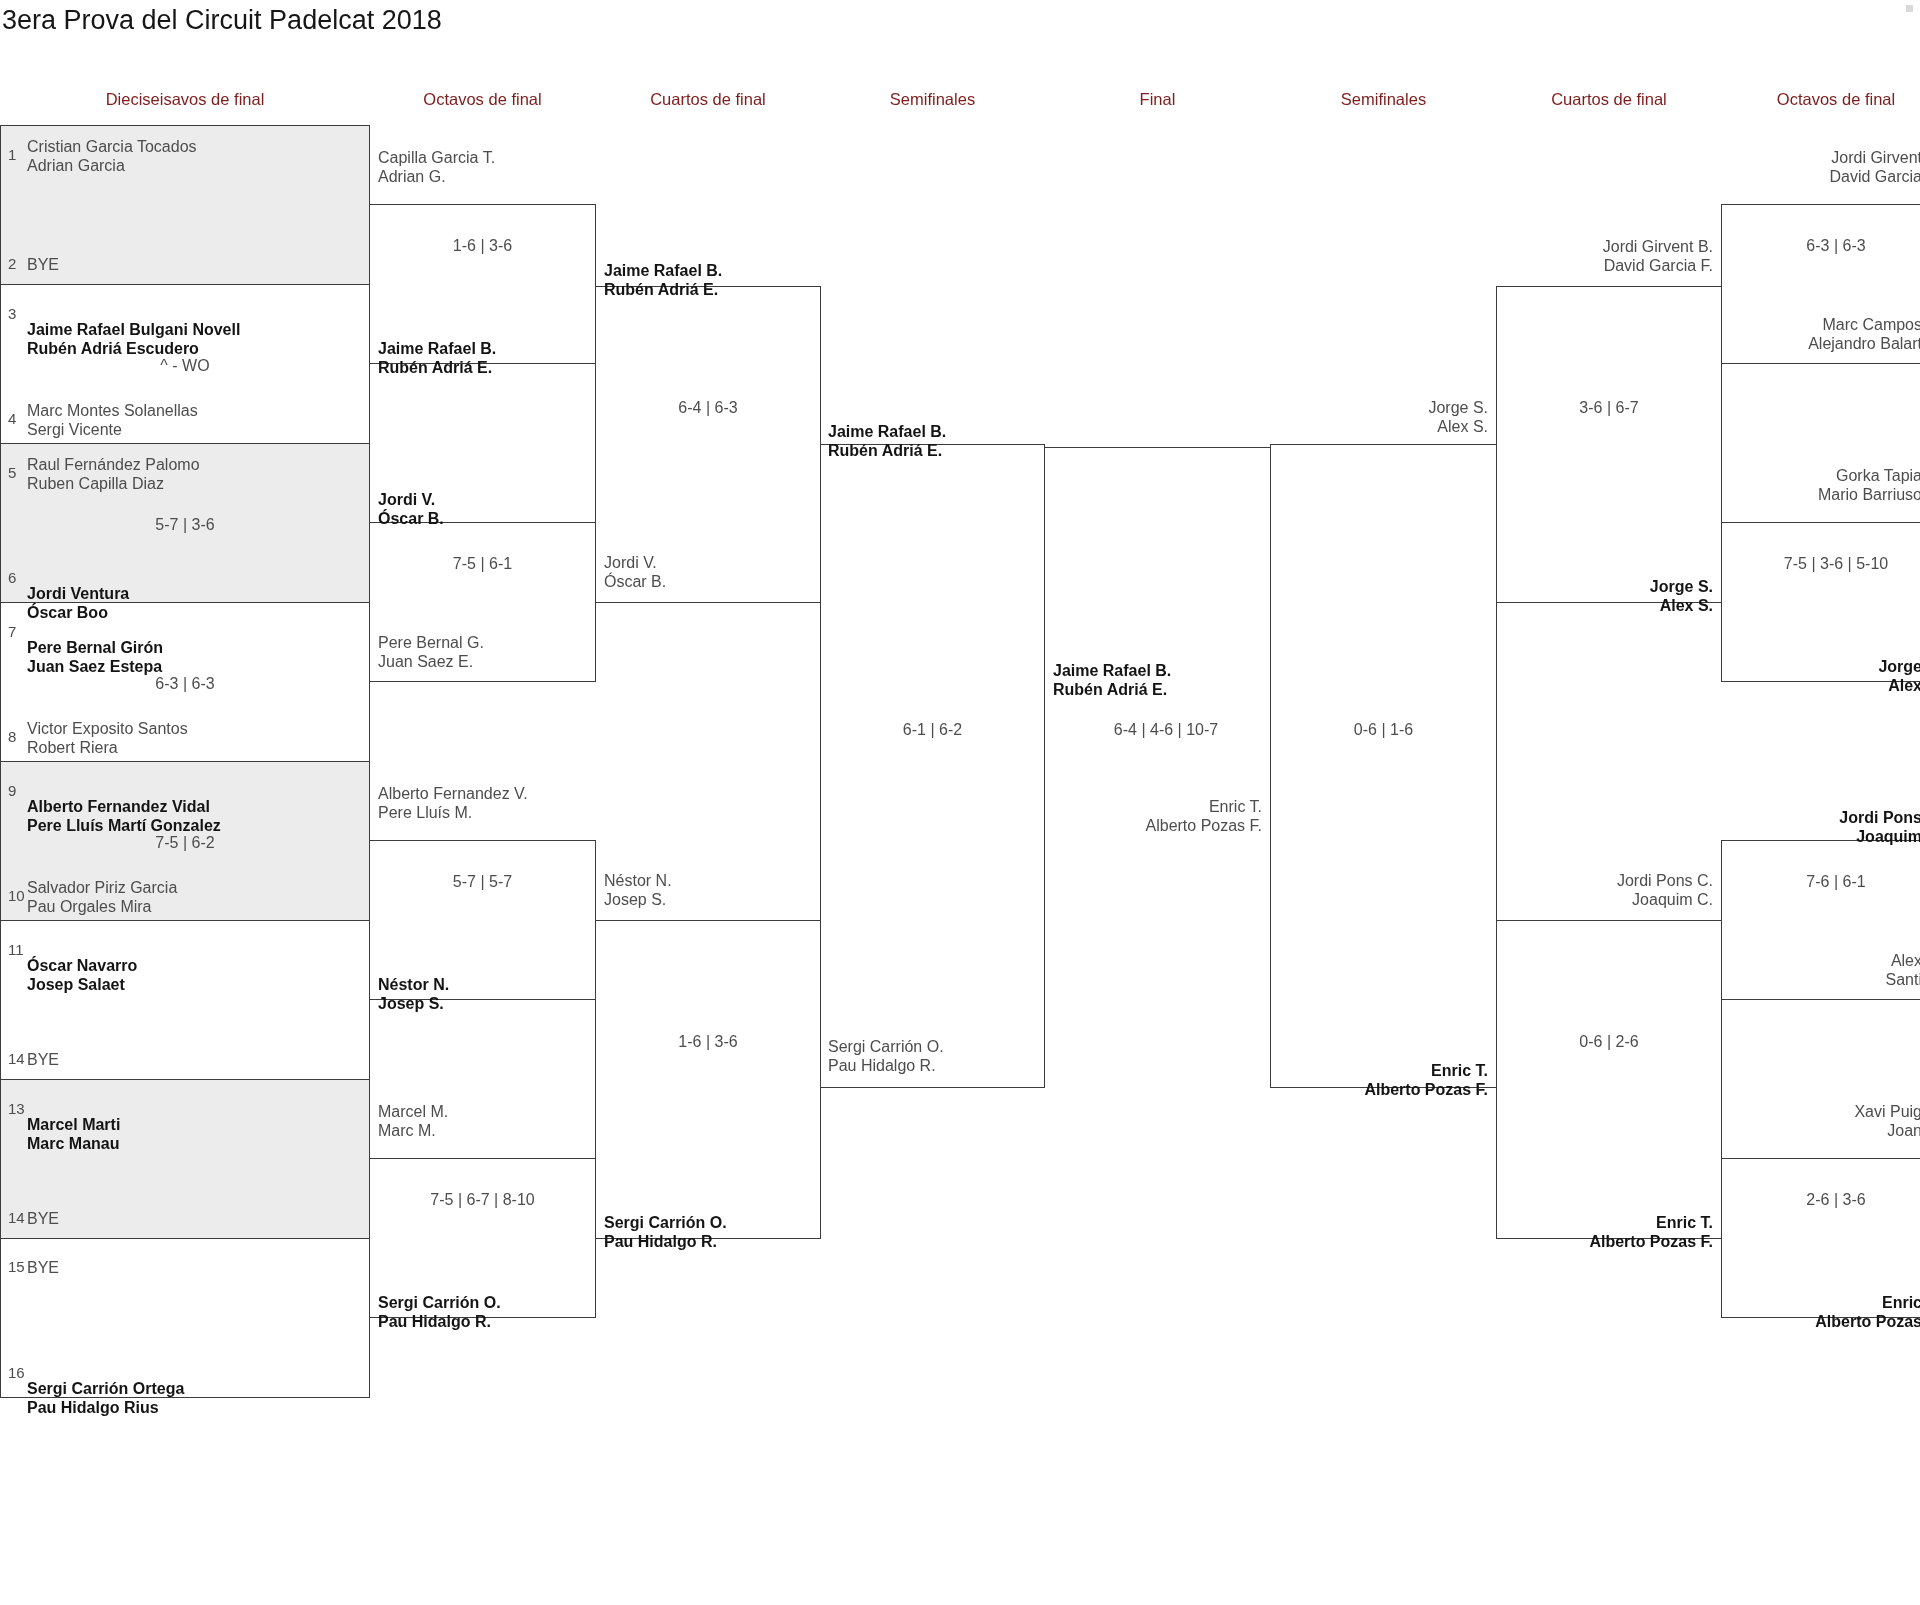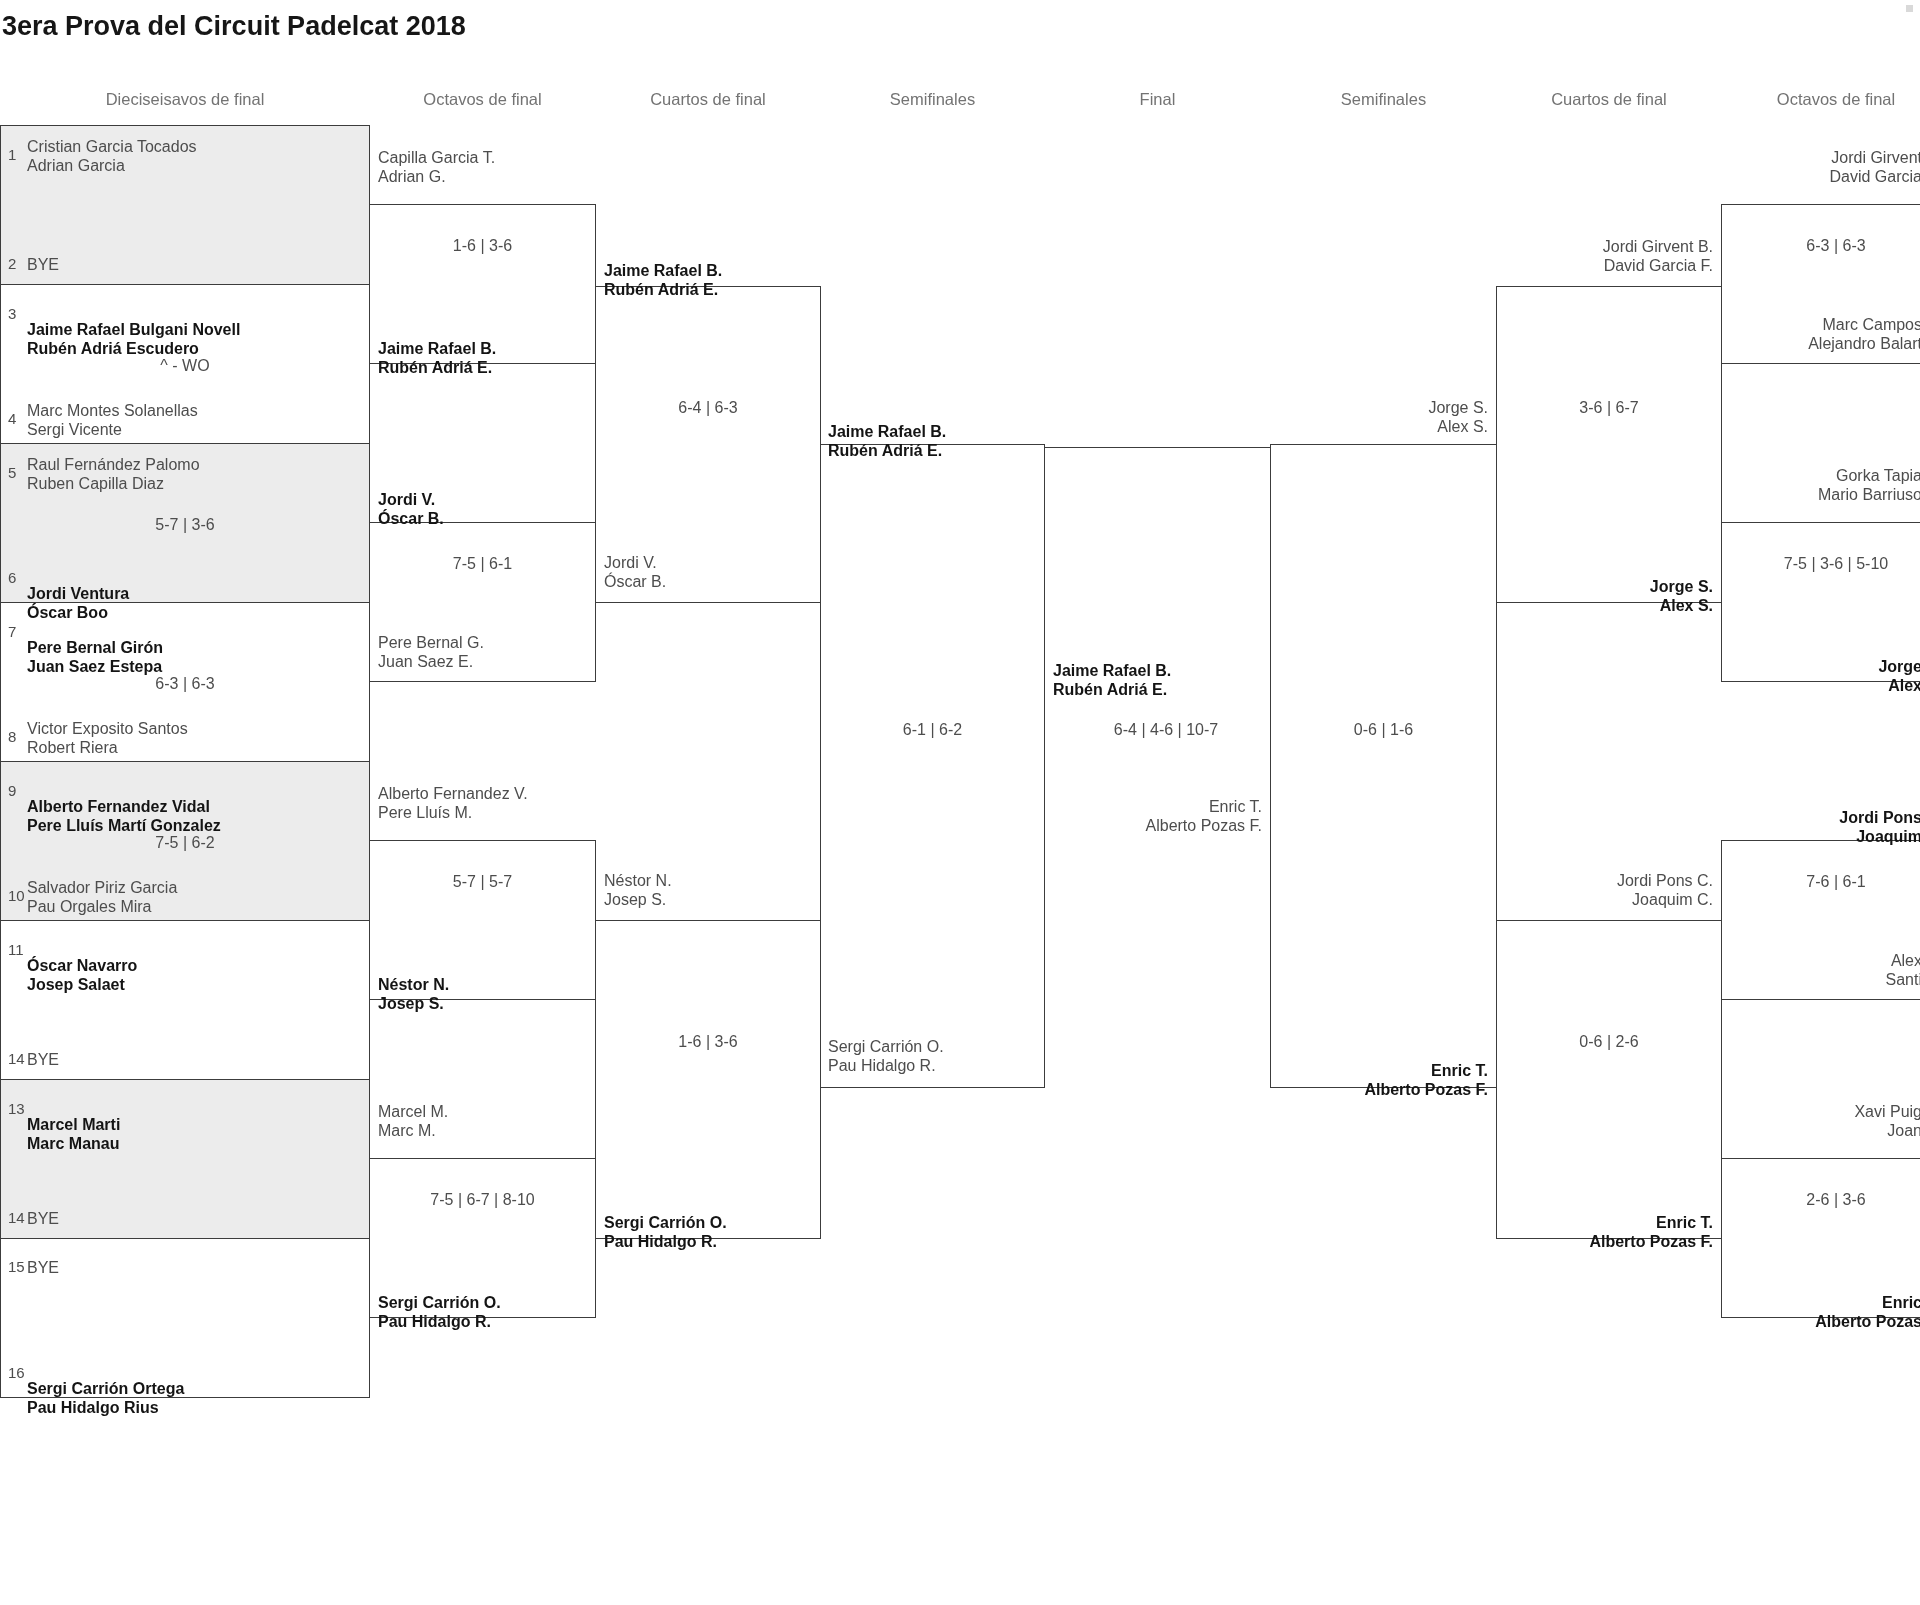--- a/index.html
+++ b/index.html
@@ -1,20 +1,20 @@
 <!DOCTYPE html>
 <html><head>
 <meta charset="utf-8">
 <style>
   html,body{margin:0;padding:0;background:#fff;}
   body{width:1920px;height:1605px;position:relative;overflow:hidden;
        font-family:"Liberation Sans", sans-serif;color:#4d4d4d;}
-  .title{position:absolute;left:2px;top:10px;font-size:27px;line-height:33px;
-         font-weight:bold;color:#161616;letter-spacing:0px;}
-  .hdr{position:absolute;top:90px;font-size:16.5px;color:#737373;text-align:center;white-space:nowrap;}
+  .title{position:absolute;left:2px;top:4px;font-size:27px;line-height:33px;
+         font-weight:normal;color:#161616;letter-spacing:0px;}
+  .hdr{position:absolute;top:90px;font-size:16.5px;color:#7f1d1d;text-align:center;white-space:nowrap;}
   .rbox{position:absolute;left:0;width:370px;height:160px;border:1px solid #3c3c3c;box-sizing:border-box;}
   .rbox.gray{background:#ececec;}
   .mbox{position:absolute;border:1px solid #3c3c3c;box-sizing:border-box;background:transparent;}
   .mbox.nobottom{border-bottom:none;}
   .team{position:absolute;font-size:16px;line-height:19px;color:#4d4d4d;white-space:nowrap;}
   .team.b{font-weight:bold;color:#141414;margin-top:24px;}
   .team.ra{text-align:right;}
   .seed{position:absolute;left:8px;font-size:15px;line-height:17px;color:#4d4d4d;}
   .score{position:absolute;font-size:16px;line-height:18px;color:#4d4d4d;text-align:center;white-space:nowrap;}
   .corner-dot{position:absolute;left:1906px;top:5px;width:7px;height:7px;background:#d9d9d9;}

